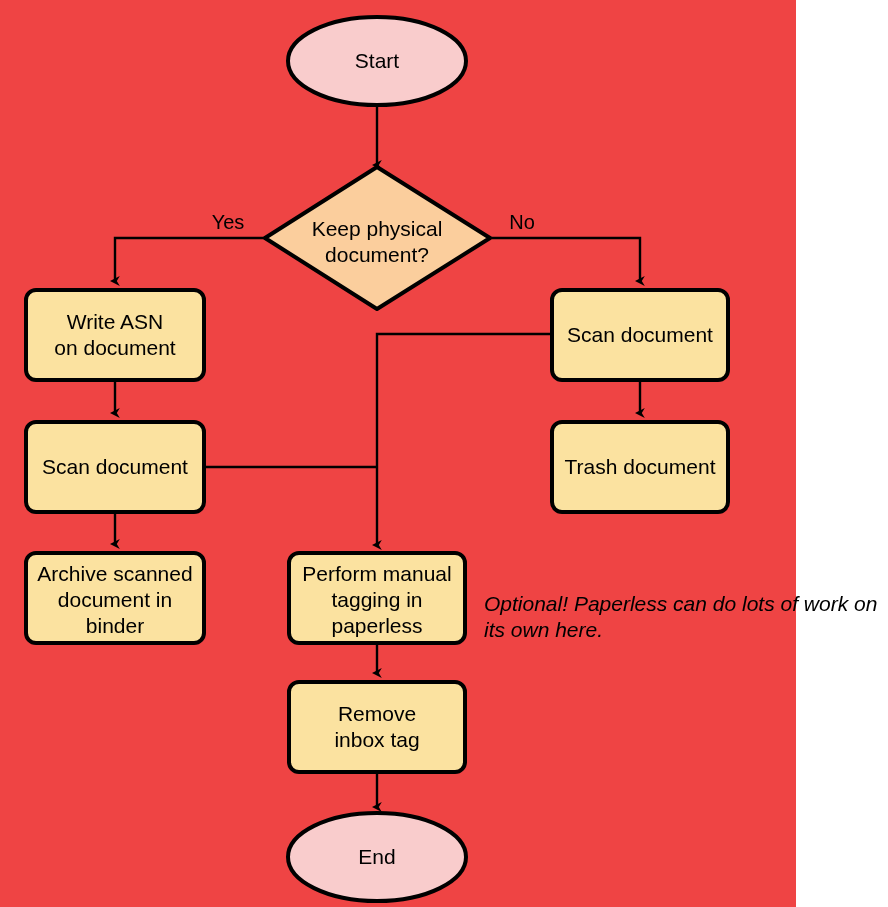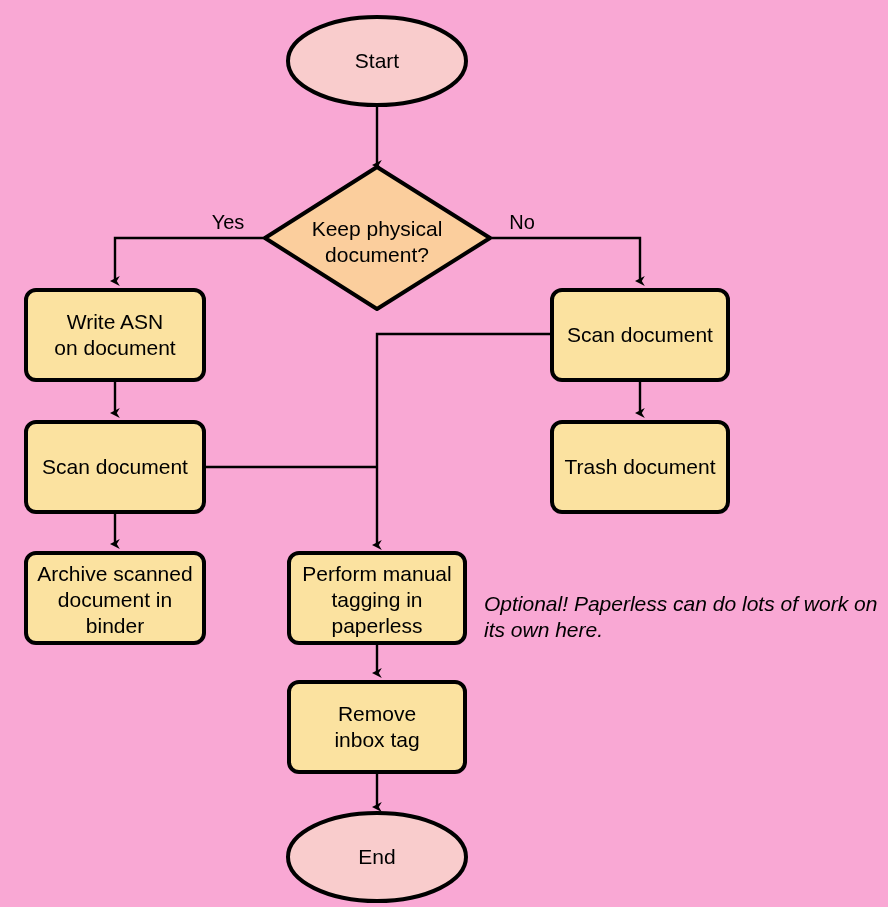--- a/index.html
+++ b/index.html
@@ -8,23 +8,23 @@
     background: #ffffff;
   }
   body {
     width: 888px;
     height: 907px;
     font-family: "Liberation Sans", sans-serif;
     overflow: hidden;
   }
   #flowchart-root {
     position: relative;
-    width: 888px;
+    width: 796px;
     height: 907px;
-    background: #f9a8d4;
+    background: #ef4444;
   }
   svg#flow-svg {
     display: block;
     width: 888px;
     height: 907px;
   }
   .node-shape {
     stroke: #000000;
     stroke-width: 4;
     stroke-linejoin: round;

